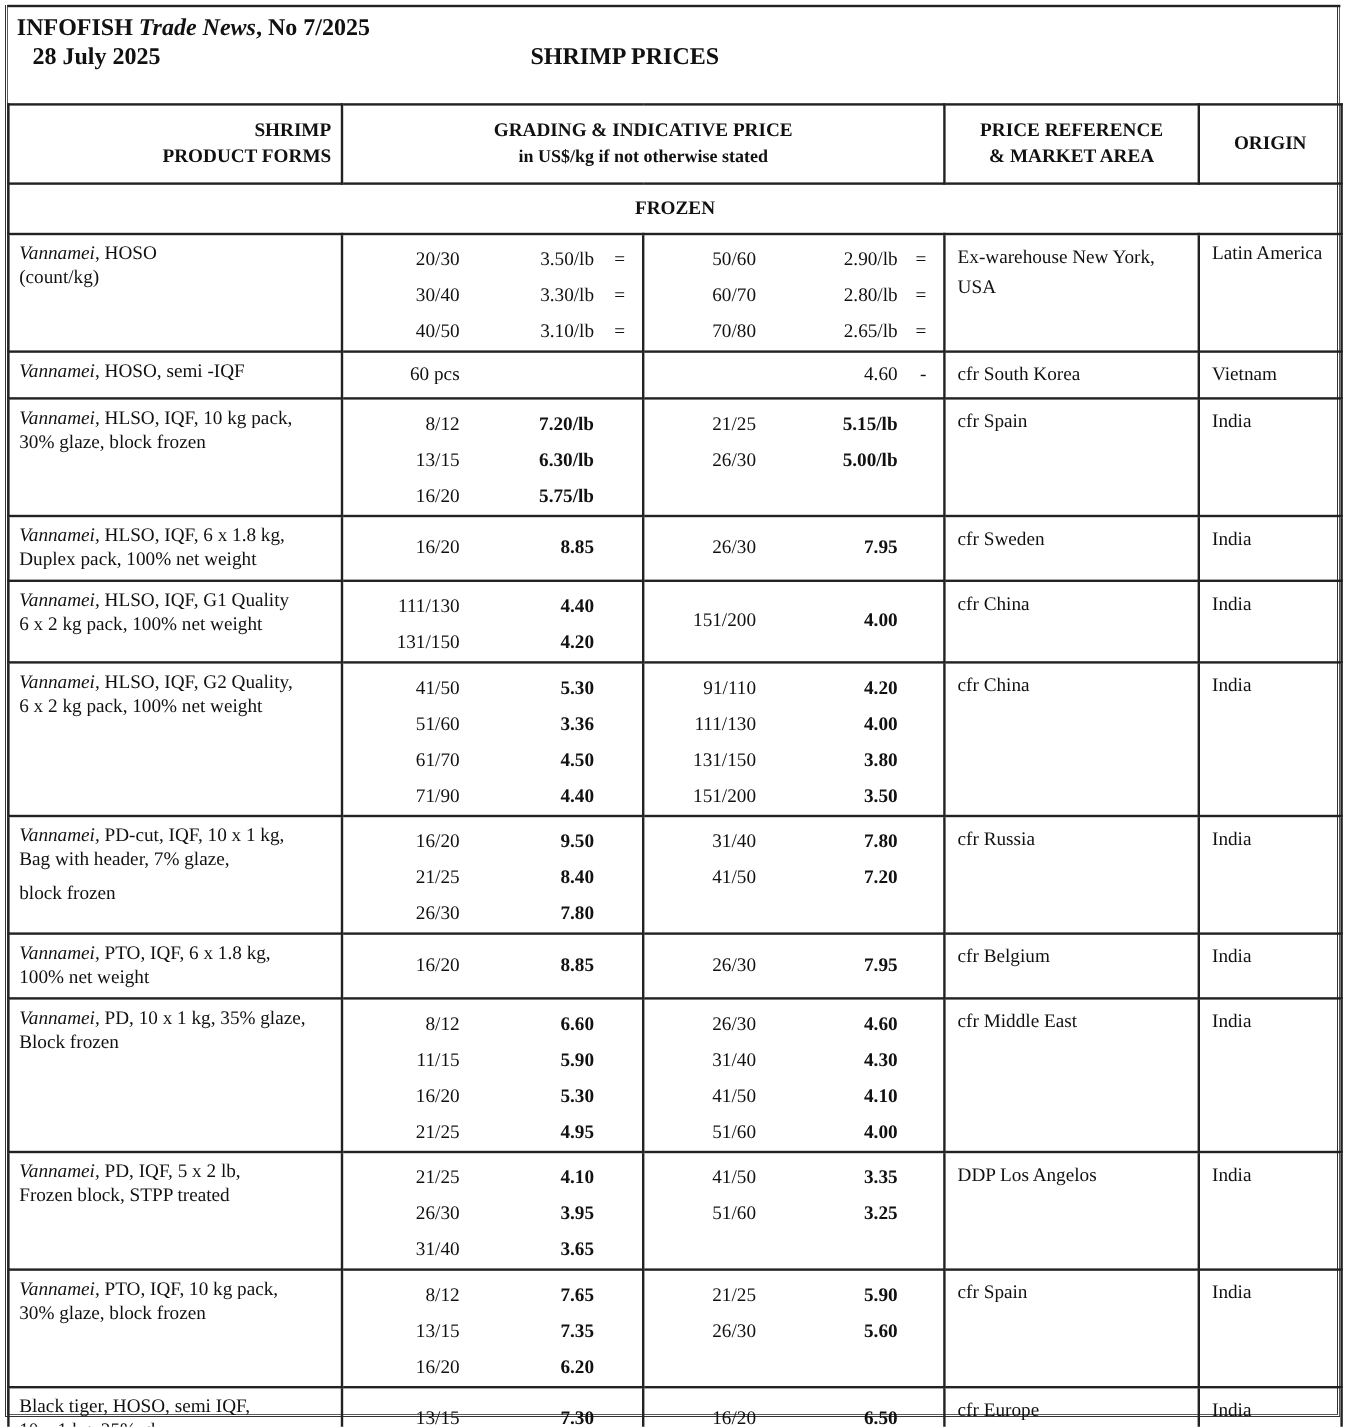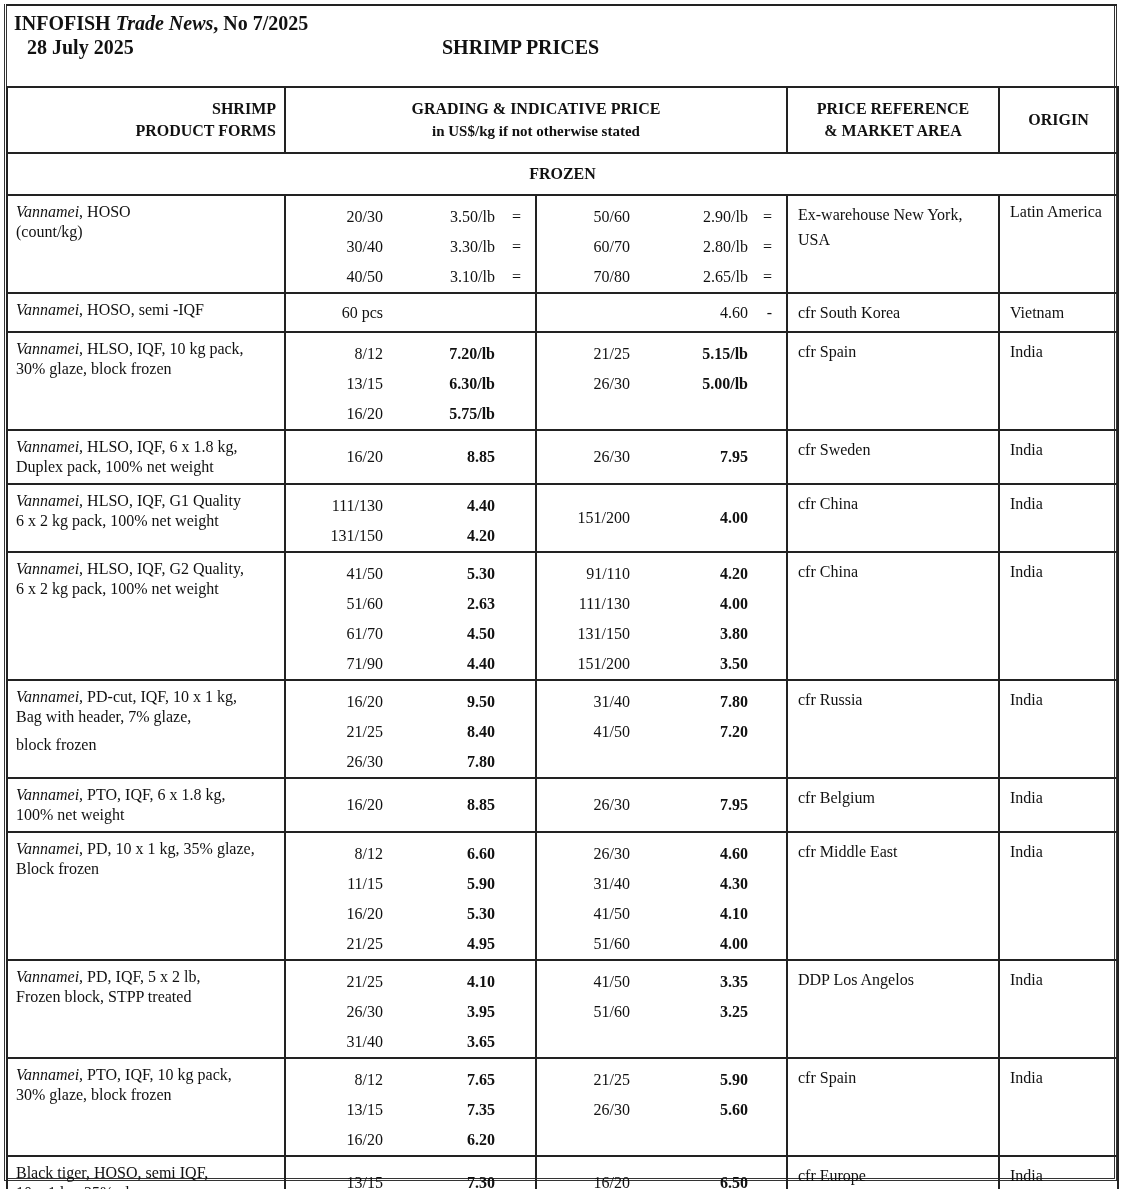--- a/index.html
+++ b/index.html
@@ -210,21 +210,21 @@
       </tr>
       <tr style="height: 122px;">
         <td class="prod"><i>Vannamei,</i><span> HLSO, IQF, G2 Quality,</span><br><span>6 x 2 kg pack, 100% net weight</span></td>
         <td class="gcell left pad">
           <div class="gline">
             <span class="g">41/50</span>
             <span class="p bold">5.30</span>
           </div>
           <div class="gline">
             <span class="g">51/60</span>
-            <span class="p bold">2.63</span>
+            <span class="p bold">3.36</span>
           </div>
           <div class="gline">
             <span class="g">61/70</span>
             <span class="p bold">4.50</span>
           </div>
           <div class="gline">
             <span class="g">71/90</span>
             <span class="p bold">4.40</span>
           </div>
         </td>

